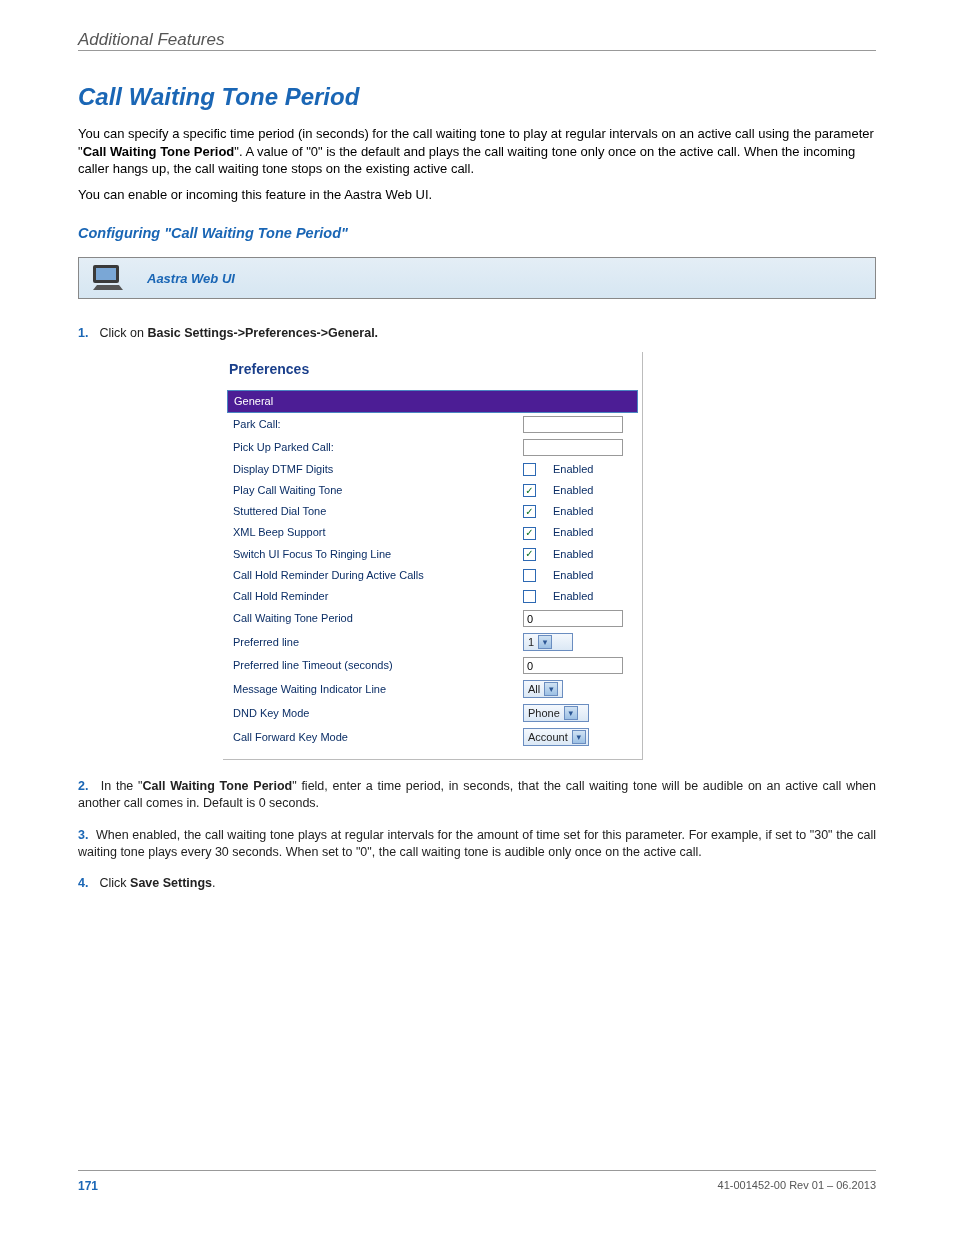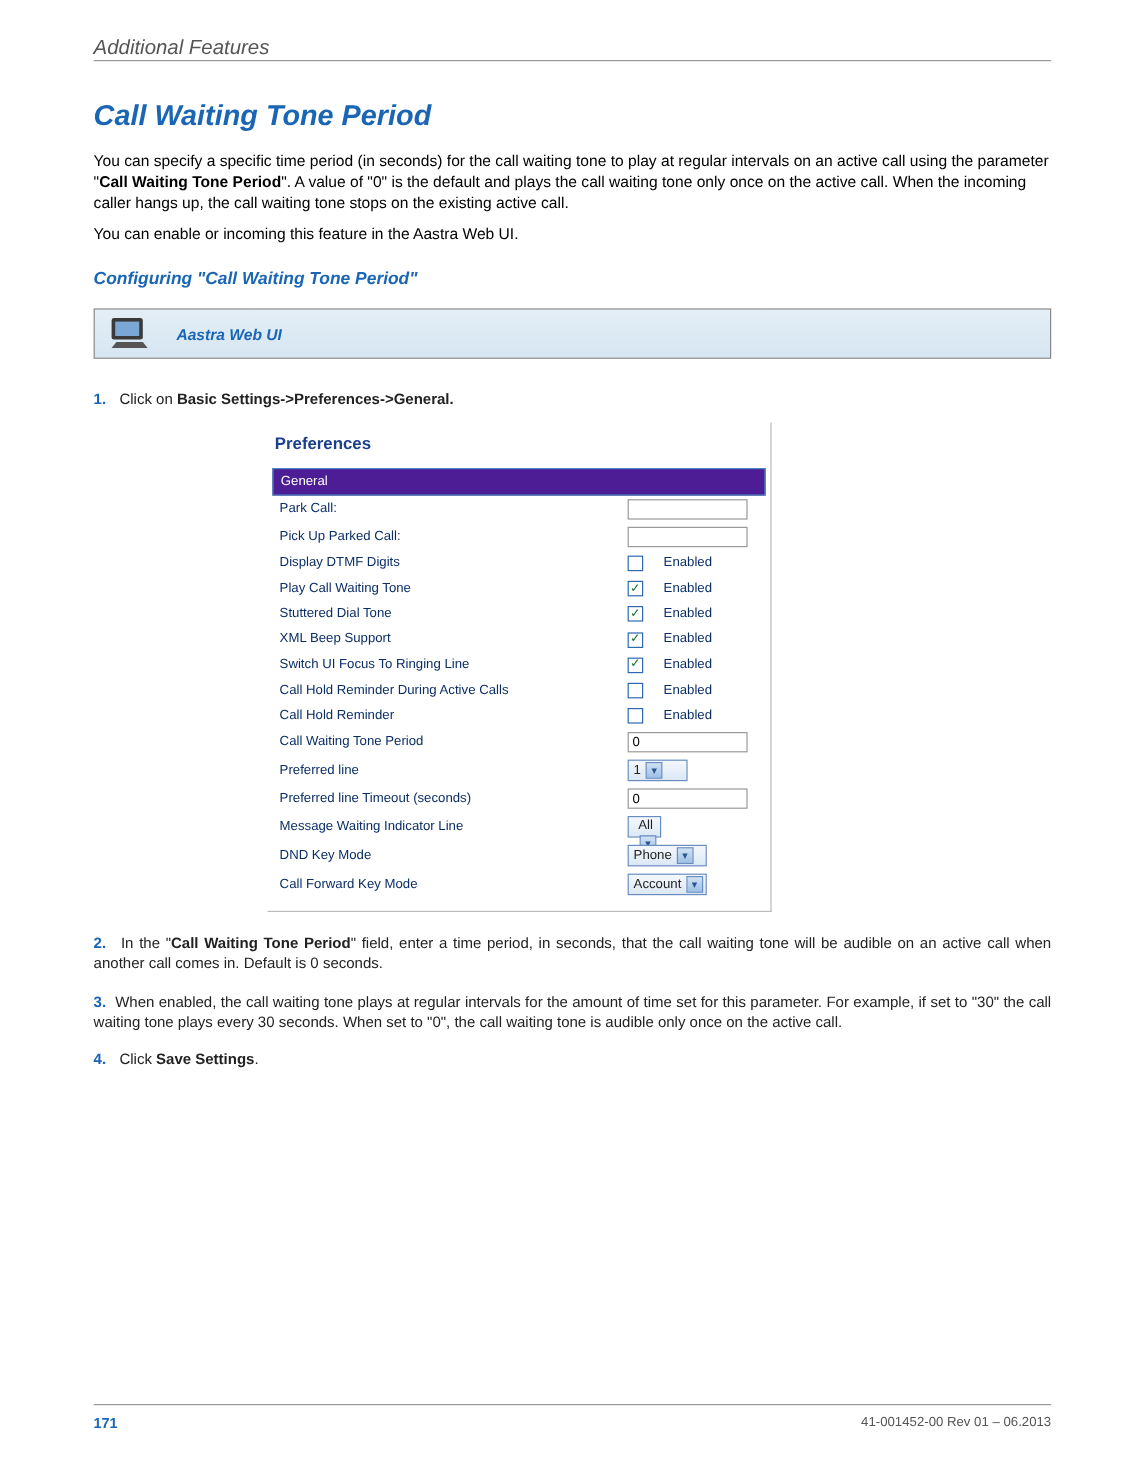--- a/index.html
+++ b/index.html
@@ -274,21 +274,21 @@
             </div>
             <div class="pref-row">
               <div class="pref-label">Preferred line Timeout (seconds)</div>
               <div class="pref-control">
                 <input class="txt-in" value="0" style="">
               </div>
             </div>
             <div class="pref-row">
               <div class="pref-label">Message Waiting Indicator Line</div>
               <div class="pref-control">
-                <span class="sel" style="width: 28px; flex-direction: column;">
+                <span class="sel" style="width: 40px;">
                   <span>All</span>
                   <span class="sel-arrow">▾</span>
                 </span>
               </div>
             </div>
             <div class="pref-row">
               <div class="pref-label">DND Key Mode</div>
               <div class="pref-control">
                 <span class="sel" style="width: 66px;">
                   <span>Phone</span>

